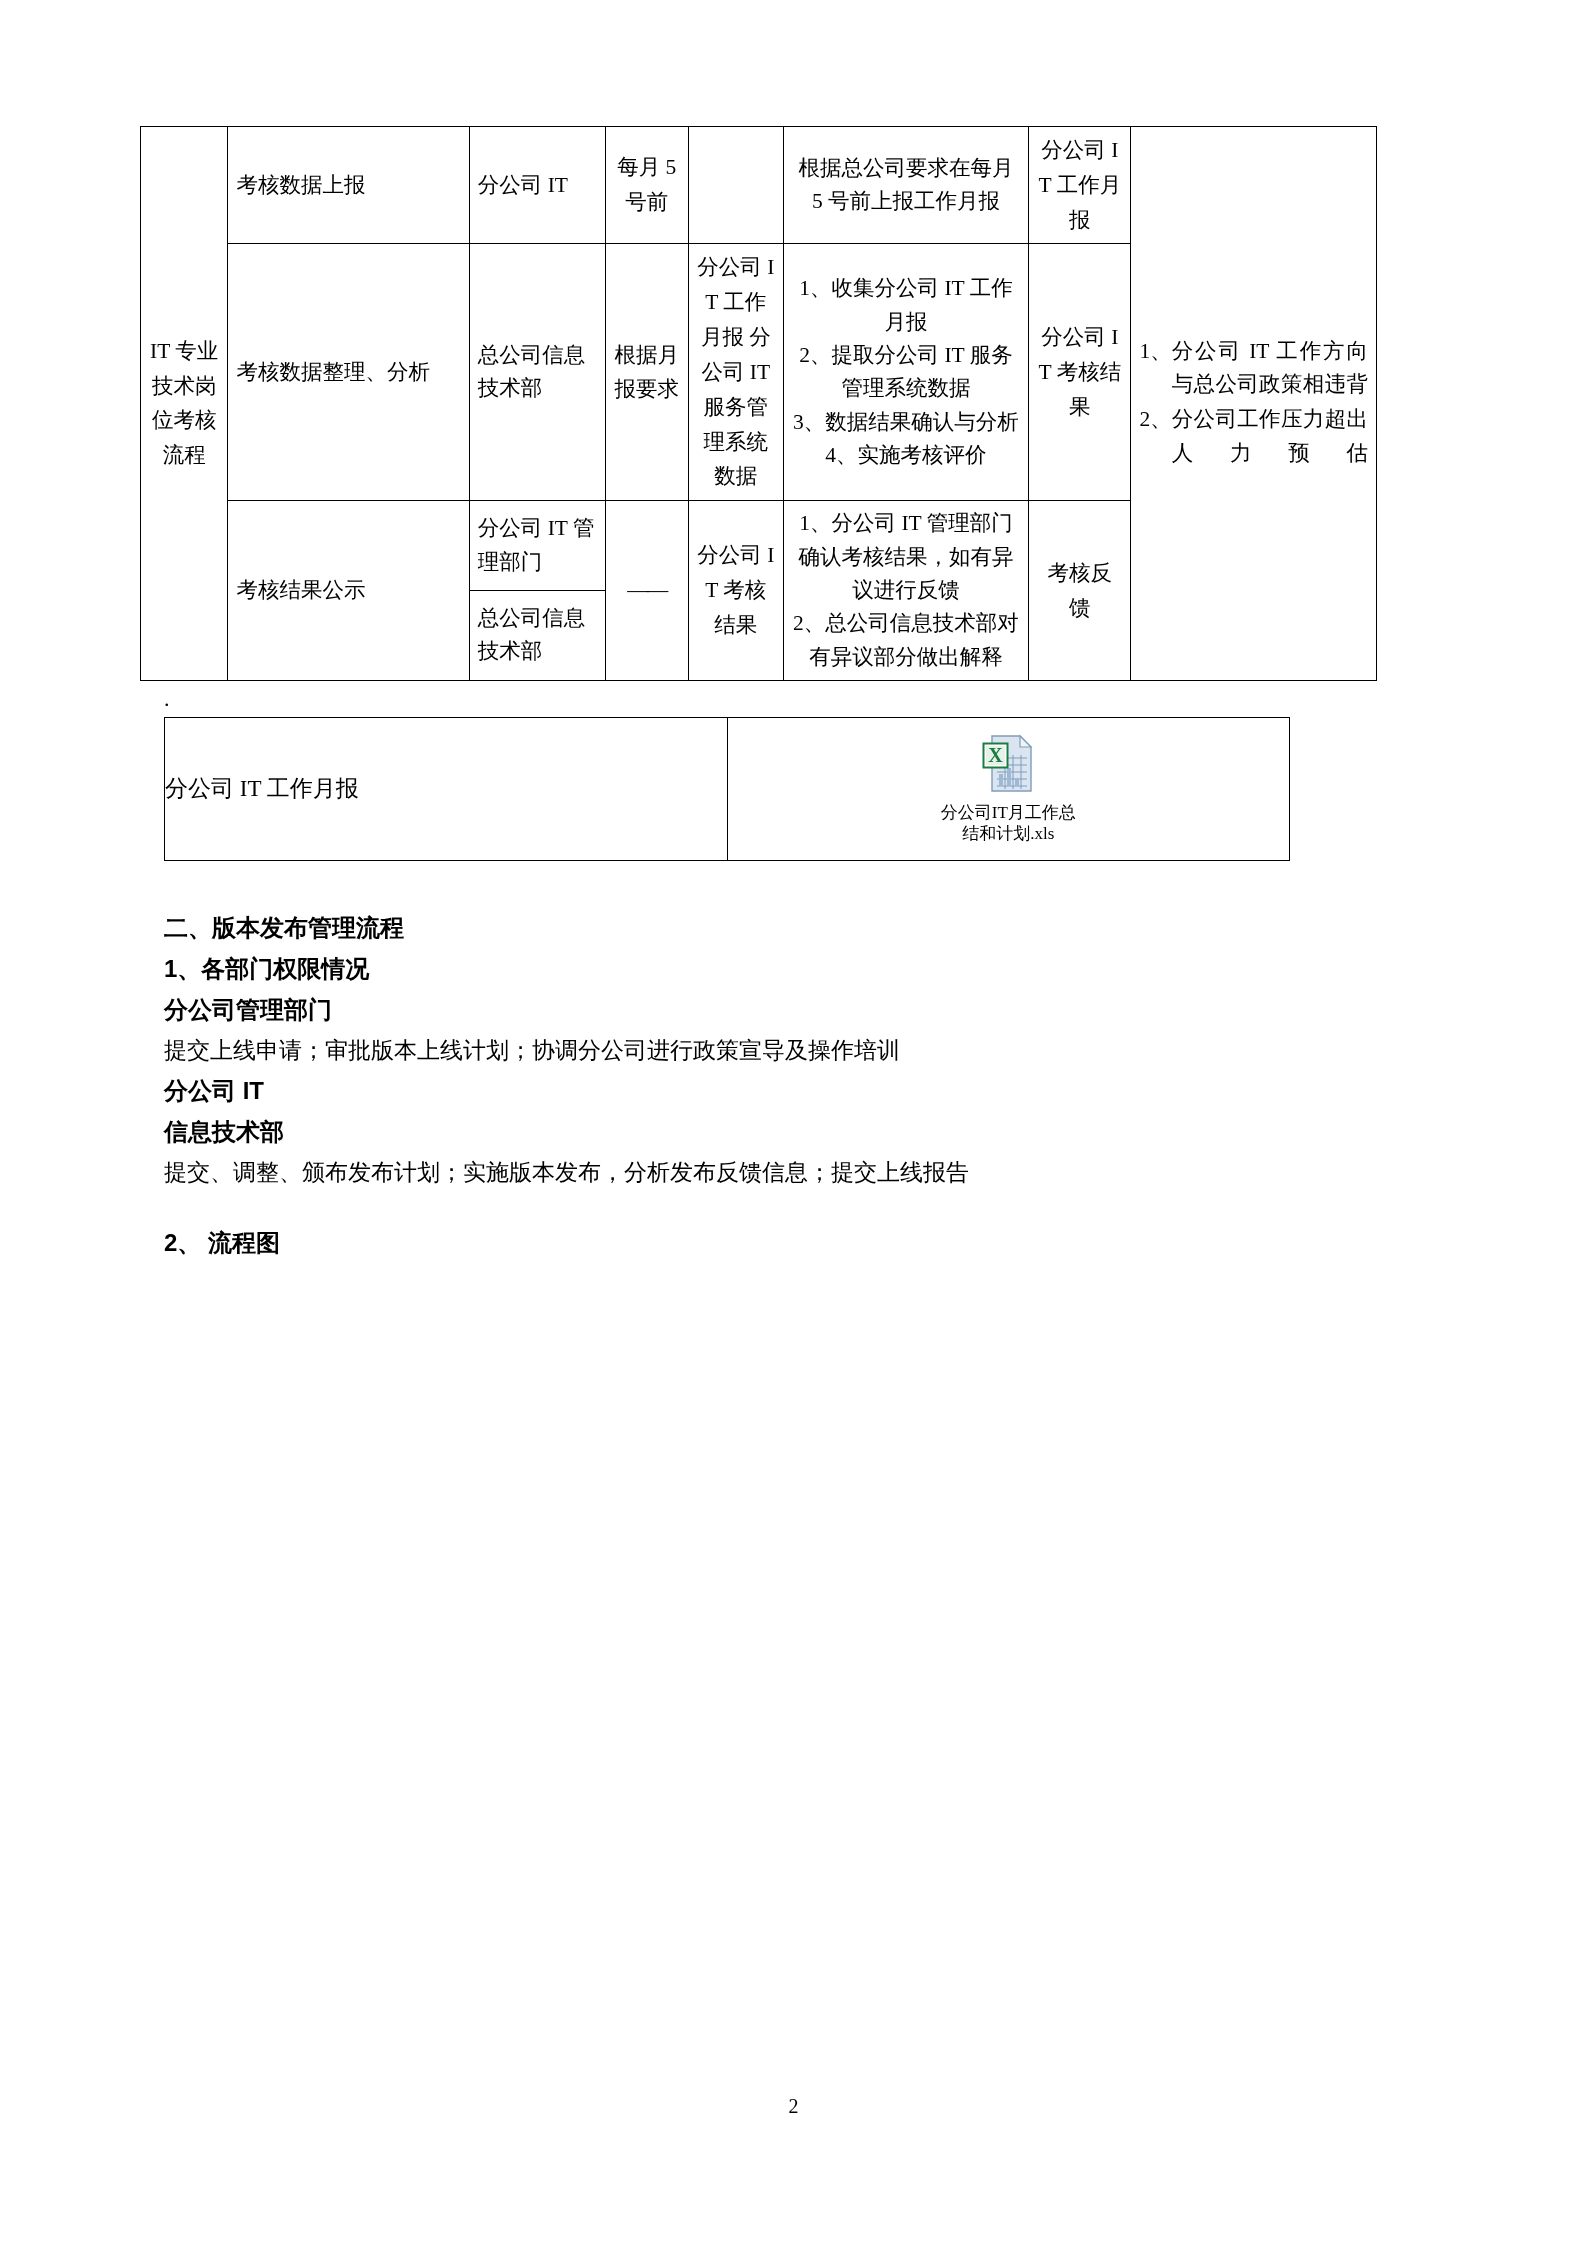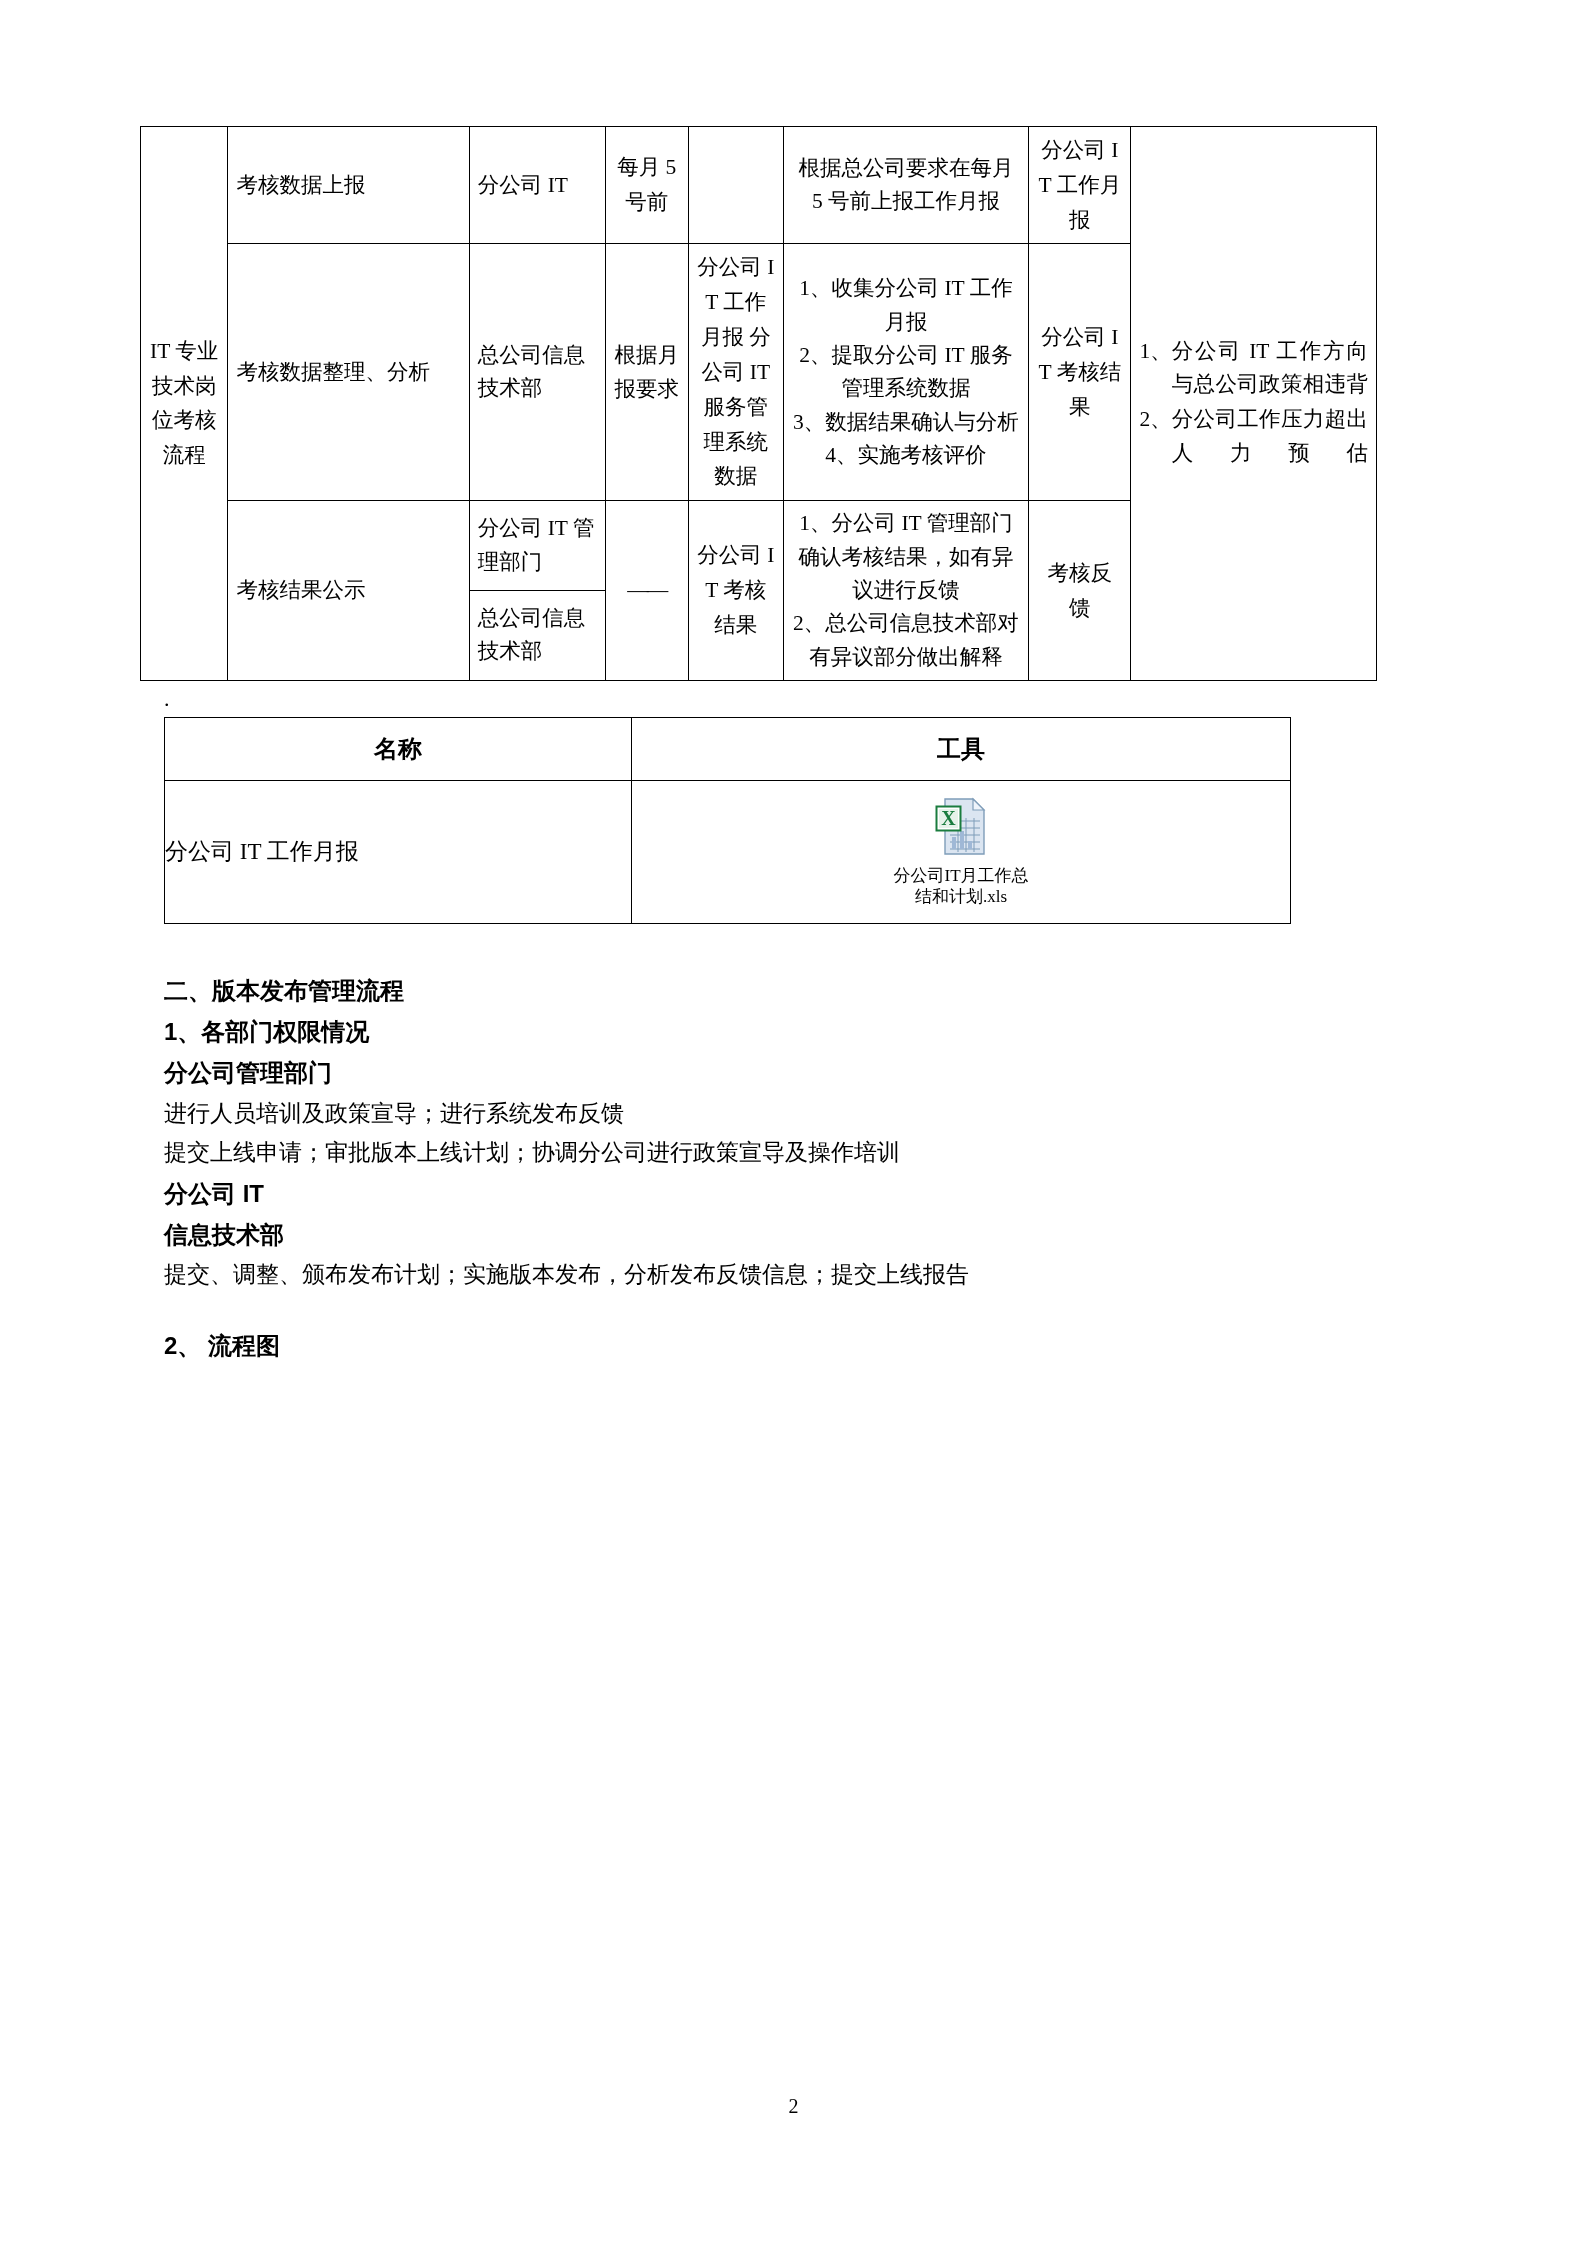--- a/index.html
+++ b/index.html
@@ -236,24 +236,20 @@
         <td class="c-role">总公司信息技术部</td>
       </tr>
     </tbody>
       </table>
 
     <div class="stray-dot">.</div>
 
 
     <table class="info">
       <tbody>
-          <tr>
-        <td class="info-name-col info-head">名称</td>
-        <td class="info-tool-col info-head">工具</td>
-      </tr>
       <tr class="info-body-row">
         <td class="info-name">分公司 IT 工作月报</td>
         <td class="info-tool">
           <div class="xls-icon-wrap">
             <svg width="52" height="60" viewBox="0 0 52 60" xmlns="http://www.w3.org/2000/svg">
 
               <path d="M10 2 H38 L49 13 V57 H10 Z" fill="#dbe5f1" stroke="#7f9db9" stroke-width="1.4"></path>
               <path d="M38 2 L38 13 L49 13 Z" fill="#eff4fb" stroke="#7f9db9" stroke-width="1.2"></path>
 
               <g stroke="#7f9db9" stroke-width="1">
@@ -283,21 +279,20 @@
         </td>
       </tr>
     </tbody>
       </table>
 
     <div class="block">
       <div class="b-head">二、版本发布管理流程</div>
       <div class="b-head">1、各部门权限情况</div>
 
       <div class="b-head">分公司管理部门</div>
-      <div class="b-text">进行人员培训及政策宣导；进行系统发布反馈</div>
 
       <div class="b-text">提交上线申请；审批版本上线计划；协调分公司进行政策宣导及操作培训</div>
 
       <div class="b-head">分公司 IT</div>
 
       <div class="b-head">信息技术部</div>
       <div class="b-text">提交、调整、颁布发布计划；实施版本发布，分析发布反馈信息；提交上线报告</div>
 
       <div class="b-gap"></div>
 

